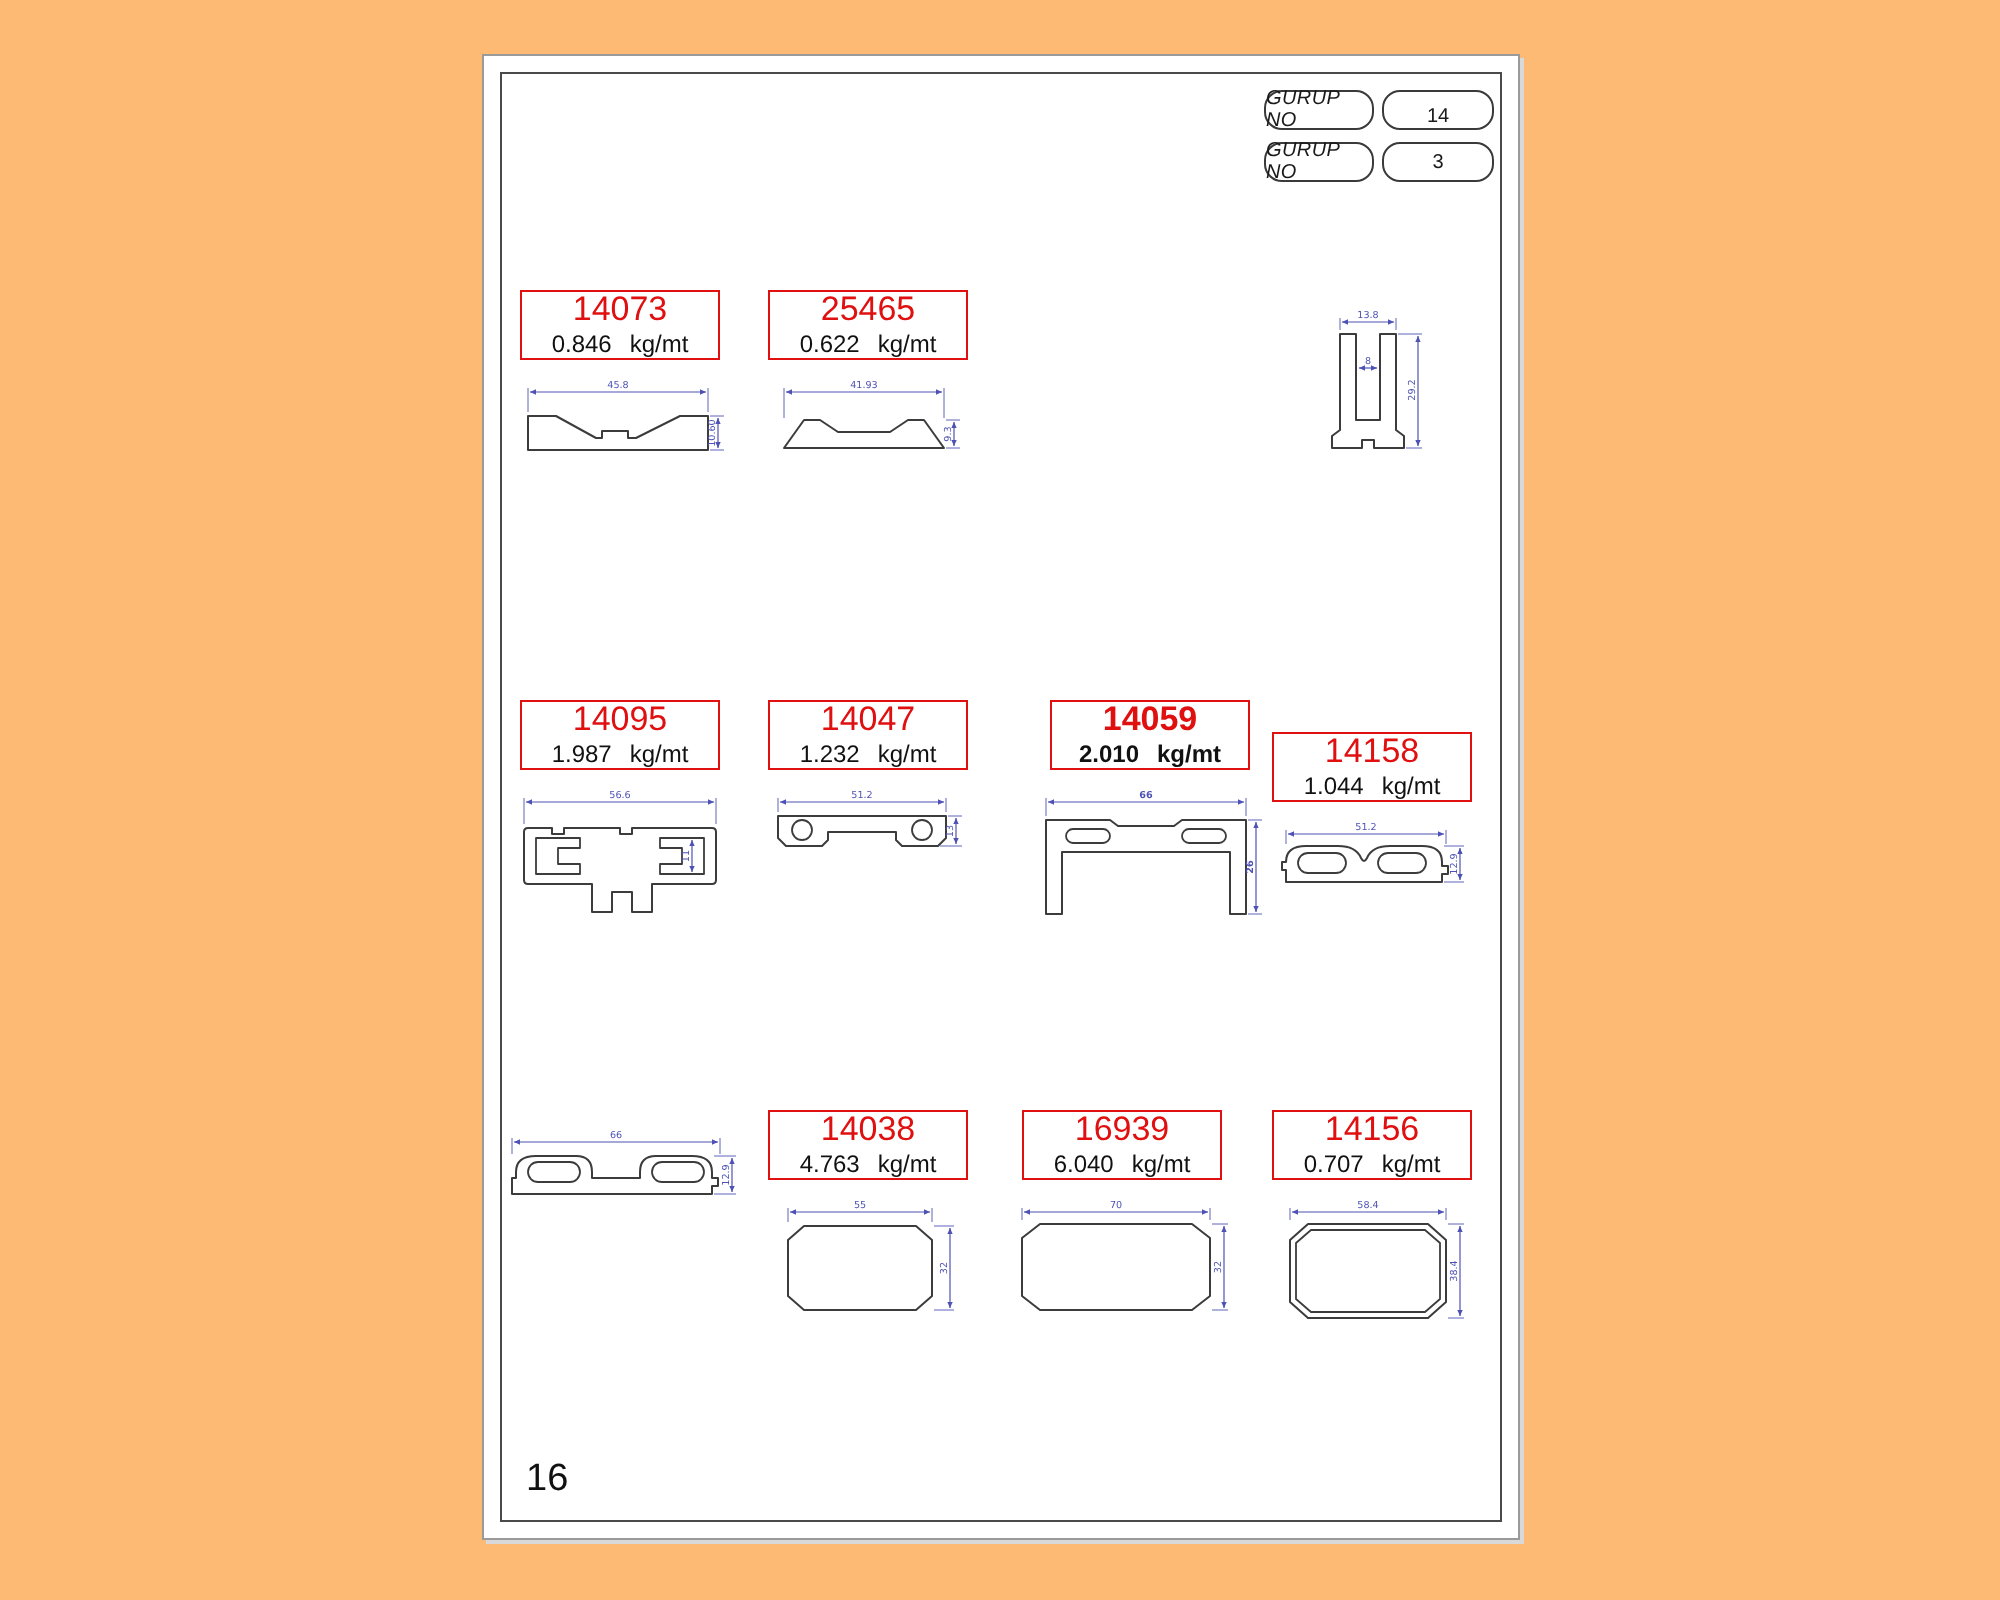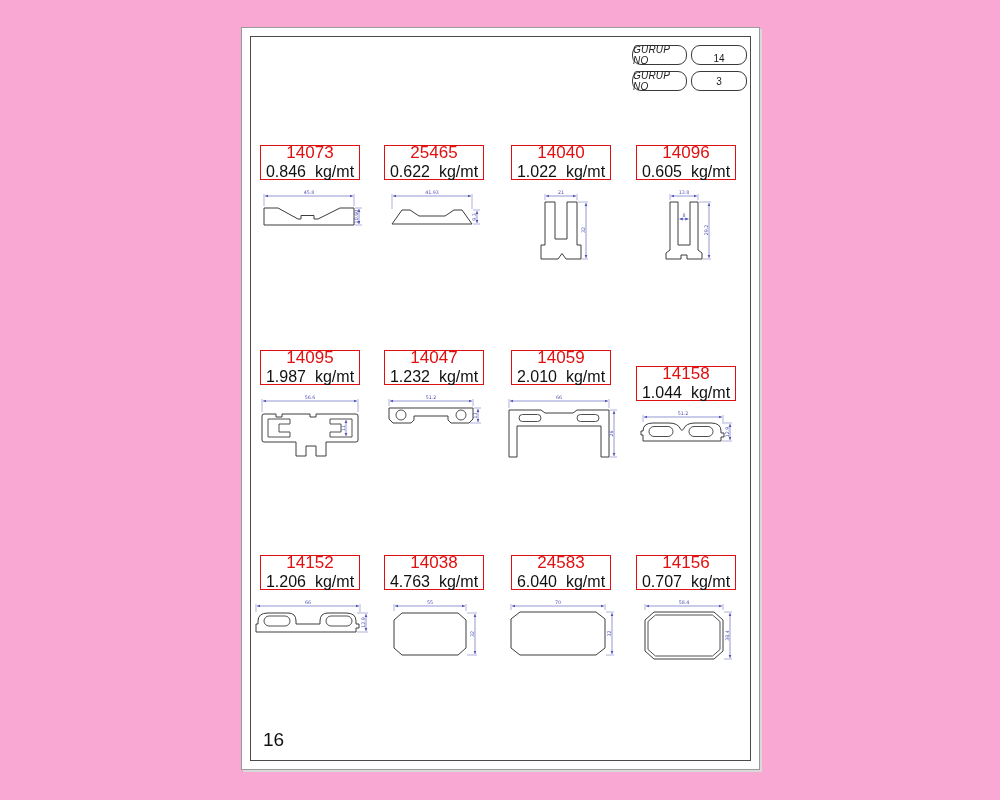--- a/index.html
+++ b/index.html
@@ -1,25 +1,25 @@
 <!DOCTYPE html>
 <html><head>
 <meta charset="utf-8">
 <style>
   html,body{margin:0;padding:0;background:#fff;font-family:"Liberation Sans",sans-serif;}
-  .canvas{position:relative;width:1000px;height:800px;background:#f9a8d4;overflow:hidden;}
+  .canvas{position:relative;width:1000px;height:800px;background:#fdba74;overflow:hidden;}
   .sheet{position:absolute;left:241px;top:27px;width:517px;height:741px;border:1px solid #9a9a9a;box-shadow:2px 2px 0 #d9d9d9;background:#fff;}
   .frame{position:absolute;left:8px;top:8px;width:499px;height:723px;border:1px solid #4a4a4a;}
   .hbox{position:absolute;border:1px solid #3a3a3a;border-radius:9px;display:flex;align-items:center;justify-content:center;font-size:10px;color:#1a1a1a;background:#fff;}
   .hlabel{font-style:italic;letter-spacing:0.2px;}
   .pagenum{position:absolute;left:21px;top:701px;font-size:19px;color:#111;}
   .cell{position:absolute;width:128px;display:flex;flex-direction:column;align-items:center;}
   .tbox{width:98px;height:33px;border:1.5px solid #e01010;display:flex;flex-direction:column;align-items:center;justify-content:center;background:#fff;}
   .code{color:#e01010;font-size:17px;line-height:1.05;}
-  .wline{font-size:16px;color:#111;margin-top:1px;white-space:nowrap;}
+  .wline{font-size:12px;color:#111;margin-top:1px;white-space:nowrap;}
   .unit{margin-left:9px;}
   svg.draw{margin-top:9px;display:block;}
   .pf{fill:#fff;stroke:#3c3c3c;stroke-width:1;stroke-linejoin:round;}
   .pf2{fill:#fff;stroke:#3c3c3c;stroke-width:0.9;stroke-linejoin:round;}
   .dm{stroke:#4e52b4;stroke-width:0.6;fill:none;}
   .ext{stroke:#4e52b4;stroke-width:0.45;}
   .dt{fill:#4e52b4;font-size:4.8px;font-family:"DejaVu Sans",sans-serif;}
 </style>
 </head>
 <body>
@@ -81,43 +81,22 @@
       <line class="dm" x1="9" y1="7" x2="87" y2="7" marker-start="url(#arw)" marker-end="url(#arw)"></line>
       <text class="dt" x="48" y="5.2" text-anchor="middle">41.93</text>
       <path class="pf" d="M8,35 H88 L78,21 H70 L61,27 H35 L26,21 H18 Z"></path>
       <line class="ext" x1="89" y1="21" x2="96" y2="21"></line>
         <line class="ext" x1="89" y1="35" x2="96" y2="35"></line>
       <line class="dm" x1="93" y1="22" x2="93" y2="34" marker-start="url(#arw)" marker-end="url(#arw)"></line>
       <text class="dt" x="91.5" y="28" text-anchor="middle" transform="rotate(-90 91.5 28)">9.3</text>
     </svg>
   </div>
 
-  <div class="cell" style="left:497px;top:145px;">
-    <div class="tbox">
-      <div class="code">14040</div>
-      <div class="wline"><span>1.022</span><span class="unit">kg/mt</span></div>
-    </div>
-    <svg class="draw" width="64" height="78" viewBox="0 0 64 78">
-      <line class="ext" x1="16" y1="5" x2="16" y2="11"></line>
-        <line class="ext" x1="48" y1="5" x2="48" y2="11"></line>
-      <line class="dm" x1="17" y1="7" x2="47" y2="7" marker-start="url(#arw)" marker-end="url(#arw)"></line>
-      <text class="dt" x="32" y="5.2" text-anchor="middle">21</text>
-      <path class="pf" d="M16,13 H26 V50 H38 V13 H48 V56 H52 V70 H37 L33,64.5 L29,70 H12 V56 H16 Z"></path>
-      <line class="ext" x1="49" y1="13" x2="59" y2="13"></line>
-        <line class="ext" x1="53" y1="70" x2="59" y2="70"></line>
-      <line class="dm" x1="57" y1="14" x2="57" y2="69" marker-start="url(#arw)" marker-end="url(#arw)"></line>
-      <text class="dt" x="55.5" y="41" text-anchor="middle" transform="rotate(-90 55.5 41)">32</text>
-    </svg>
-  </div>
 
   <div class="cell" style="left:622px;top:145px;">
-    <div class="tbox">
-      <div class="code">14096</div>
-      <div class="wline"><span>0.605</span><span class="unit">kg/mt</span></div>
-    </div>
     <svg class="draw" width="60" height="78" viewBox="0 0 60 78">
       <line class="ext" x1="14" y1="5" x2="14" y2="11"></line>
         <line class="ext" x1="42" y1="5" x2="42" y2="11"></line>
       <line class="dm" x1="15" y1="7" x2="41" y2="7" marker-start="url(#arw)" marker-end="url(#arw)"></line>
       <text class="dt" x="28" y="5.2" text-anchor="middle">13.8</text>
       <path class="pf" d="M14,13 H22 V56 H34 V13 H42 V61 L46,64 V70 H31 V66 H25 V70 H10 V64 L14,61 Z"></path>
       <line class="dm" x1="23.5" y1="30" x2="32.5" y2="30" marker-start="url(#arw)" marker-end="url(#arw)"></line>
       <text class="dt" x="28" y="28" text-anchor="middle">8</text>
       <line class="ext" x1="43" y1="13" x2="55" y2="13"></line>
         <line class="ext" x1="47" y1="70" x2="55" y2="70"></line>
@@ -157,21 +136,21 @@
       <path class="pf" d="M6,14 H90 V25 L86,29 H68 L65,26 V22 H31 V26 L28,29 H10 L6,25 Z"></path>
       <circle class="pf2" cx="18" cy="21" r="5"></circle>
         <circle class="pf2" cx="78" cy="21" r="5"></circle>
       <line class="ext" x1="91" y1="14" x2="98" y2="14"></line>
         <line class="ext" x1="87" y1="29" x2="98" y2="29"></line>
       <line class="dm" x1="95" y1="15" x2="95" y2="28" marker-start="url(#arw)" marker-end="url(#arw)"></line>
       <text class="dt" x="93.5" y="21.5" text-anchor="middle" transform="rotate(-90 93.5 21.5)">13</text>
     </svg>
   </div>
 
-  <div class="cell" style="left:497px;top:350px;">
+  <div class="cell" style="left:511px;top:350px;font-weight:bold;">
     <div class="tbox">
       <div class="code">14059</div>
       <div class="wline"><span>2.010</span><span class="unit">kg/mt</span></div>
     </div>
     <svg class="draw" width="116" height="70" viewBox="0 0 116 70">
       <line class="ext" x1="6" y1="5" x2="6" y2="14"></line>
         <line class="ext" x1="106" y1="5" x2="106" y2="14"></line>
       <line class="dm" x1="7" y1="7" x2="105" y2="7" marker-start="url(#arw)" marker-end="url(#arw)"></line>
       <text class="dt" x="56" y="5.2" text-anchor="middle">66</text>
       <path class="pf" d="M6,16 H38 L42,19 H70 L74,16 H106 V63 H98 V32 H14 V63 H6 Z"></path>
@@ -198,24 +177,20 @@
       <rect class="pf2" x="12" y="16.5" width="24" height="10" rx="5"></rect>
       <rect class="pf2" x="52" y="16.5" width="24" height="10" rx="5"></rect>
       <line class="ext" x1="85" y1="13" x2="95" y2="13"></line>
         <line class="ext" x1="85" y1="31" x2="95" y2="31"></line>
       <line class="dm" x1="93" y1="14" x2="93" y2="30" marker-start="url(#arw)" marker-end="url(#arw)"></line>
       <text class="dt" x="91.5" y="22" text-anchor="middle" transform="rotate(-90 91.5 22)">12.9</text>
     </svg>
   </div>
 
   <div class="cell" style="left:246px;top:555px;">
-    <div class="tbox">
-      <div class="code">14152</div>
-      <div class="wline"><span>1.206</span><span class="unit">kg/mt</span></div>
-    </div>
     <svg class="draw" width="120" height="42" viewBox="0 0 120 42">
       <line class="ext" x1="6" y1="5" x2="6" y2="13"></line>
         <line class="ext" x1="110" y1="5" x2="110" y2="13"></line>
       <line class="dm" x1="7" y1="7" x2="109" y2="7" marker-start="url(#arw)" marker-end="url(#arw)"></line>
       <text class="dt" x="58" y="5.2" text-anchor="middle">66</text>
       <path class="pf" d="M6,33 H106 V29 H109 V25 H106 V22 Q106,14 96,14 H78 Q70,14 70,22 V25 H46 V22 Q46,14 38,14 H18 Q8,14 8,22 V25 H6 Z"></path>
       <rect class="pf2" x="14" y="17" width="26" height="10" rx="5"></rect>
       <rect class="pf2" x="76" y="17" width="26" height="10" rx="5"></rect>
       <line class="ext" x1="107" y1="14" x2="118" y2="14"></line>
         <line class="ext" x1="107" y1="33" x2="118" y2="33"></line>
@@ -237,21 +212,21 @@
       <path class="pf" d="M16,14 H72 L80,21 V49 L72,56 H16 L8,49 V21 Z"></path>
       <line class="ext" x1="81" y1="14" x2="91" y2="14"></line>
         <line class="ext" x1="81" y1="56" x2="91" y2="56"></line>
       <line class="dm" x1="89" y1="15" x2="89" y2="55" marker-start="url(#arw)" marker-end="url(#arw)"></line>
       <text class="dt" x="87.5" y="35" text-anchor="middle" transform="rotate(-90 87.5 35)">32</text>
     </svg>
   </div>
 
   <div class="cell" style="left:497px;top:555px;">
     <div class="tbox">
-      <div class="code">24583</div>
+      <div class="code">16939</div>
       <div class="wline"><span>6.040</span><span class="unit">kg/mt</span></div>
     </div>
     <svg class="draw" width="112" height="62" viewBox="0 0 112 62">
       <line class="ext" x1="6" y1="5" x2="6" y2="11"></line>
         <line class="ext" x1="100" y1="5" x2="100" y2="11"></line>
       <line class="dm" x1="7" y1="7" x2="99" y2="7" marker-start="url(#arw)" marker-end="url(#arw)"></line>
       <text class="dt" x="53" y="5.2" text-anchor="middle">70</text>
       <path class="pf" d="M15,13 H91 L100,20 V49 L91,56 H15 L6,49 V20 Z"></path>
       <line class="ext" x1="101" y1="13" x2="109" y2="13"></line>
         <line class="ext" x1="101" y1="56" x2="109" y2="56"></line>

